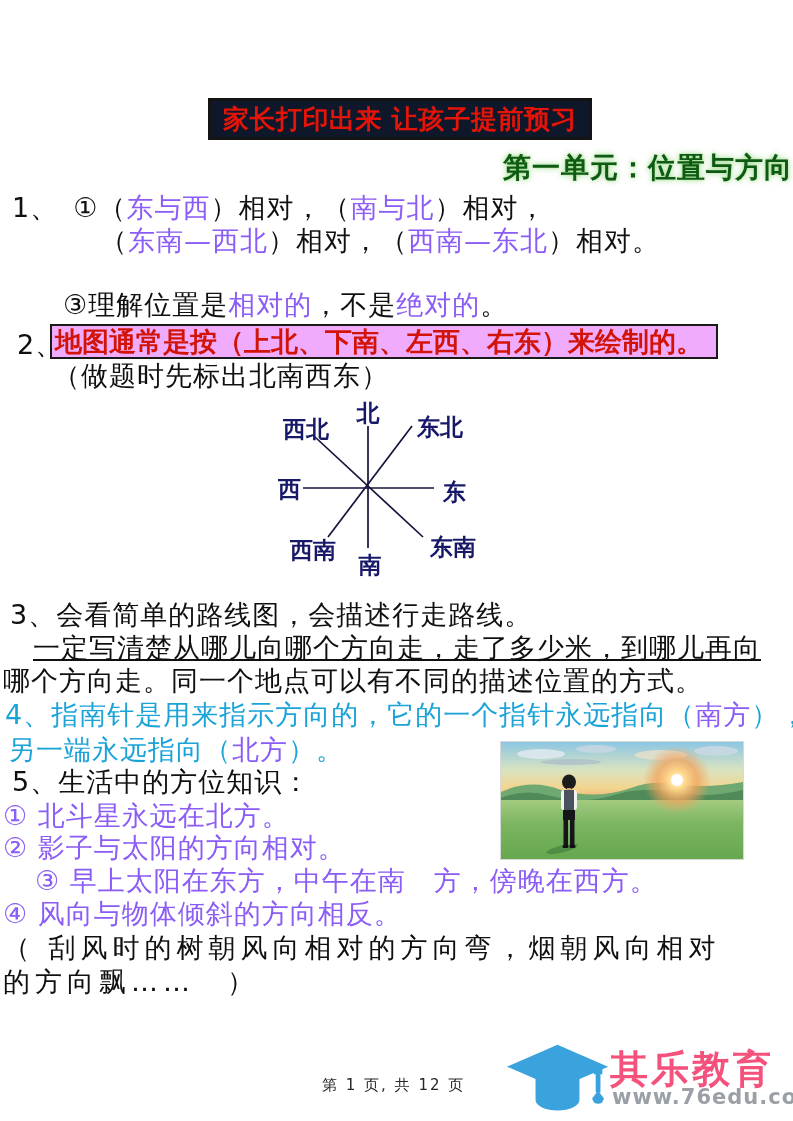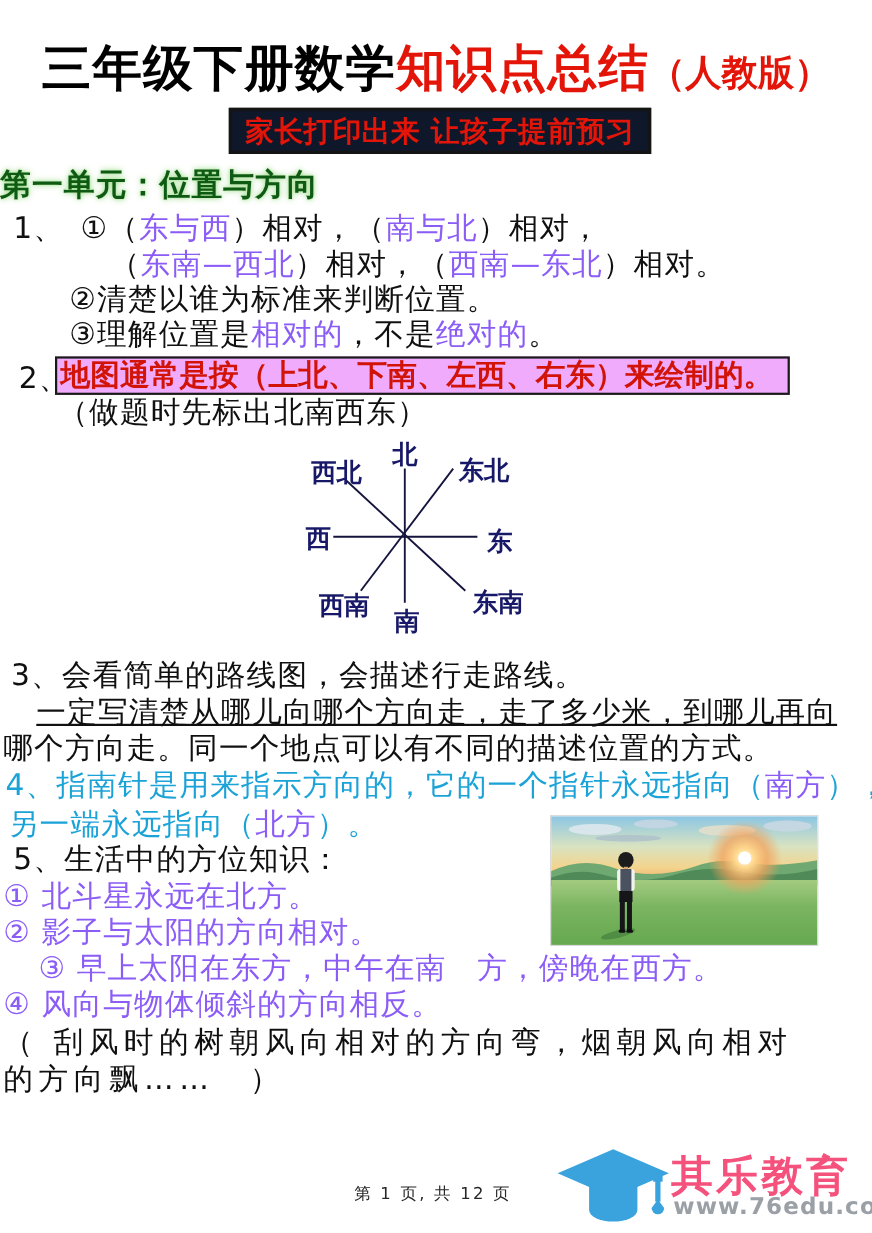--- a/index.html
+++ b/index.html
@@ -12,21 +12,21 @@
   .t-black{font-size:45px;color:#000;letter-spacing:1px;}
   .t-red{font-size:45px;color:#e31408;letter-spacing:1px;}
   .t-ed{font-size:33px;color:#e31408;letter-spacing:0;}
 
   
   .banner{position:absolute;left:208px;top:98px;width:384px;height:42px;background:#0f172a;
           border:3px solid #141414;box-sizing:border-box;display:flex;align-items:center;justify-content:center;}
   .banner span{color:#e31408;font-weight:bold;font-size:26px;letter-spacing:0.5px;white-space:nowrap;}
 
   
-  .section-heading{position:absolute;top:149px;left:0;width:100%;text-align:left;
+  .section-heading{position:absolute;top:149px;left:0;width:100%;text-align:right;
                    font-size:28px;font-weight:bold;color:#0e5a14;
                    text-shadow:0 0 6px #8ed47c,0 0 2px #bdeca2;letter-spacing:1px;}
 
   
   .ln{position:absolute;font-size:27px;line-height:30px;white-space:nowrap;letter-spacing:1px;}
   .r{color:#8b5cf6;}
   .b{color:#1ba3d8;}
   .sp{letter-spacing:5px;}
   .g15{display:inline-block;width:15px;}
 
@@ -53,33 +53,31 @@
   .logo-name{position:absolute;left:610px;top:1044px;font-size:38px;font-weight:bold;
              color:#f4527c;letter-spacing:3px;white-space:nowrap;}
   .logo-url{position:absolute;left:612px;top:1085px;font-size:21px;font-weight:bold;
             color:#9aa0a6;letter-spacing:1px;white-space:nowrap;}
 </style>
 </head>
 <body>
 
 <div class="page">
 
-  <div class="doc-title"><span class="t-black">三年级下册数学</span><span class="t-red">知识点总结</span><span class="t-ed">（人教版）</span></div>
 
   <div class="banner">
     <span>家长打印出来 让孩子提前预习</span>
   </div>
 
   <div class="section-heading">第一单元：位置与方向</div>
 
   <div class="ln" style="left:12px;top:193px;"><span>1、</span><span class="g15"></span><span>①（</span><span class="r">东与西</span><span>）相对，（</span><span class="r">南与北</span><span>）相对，</span></div>
 
   <div class="ln" style="left:100px;top:226px;"><span>（</span><span class="r">东南—西北</span><span>）相对，（</span><span class="r">西南—东北</span><span>）相对。</span></div>
 
-  <div class="ln" style="left:63px;top:258px;">②清楚以谁为标准来判断位置。</div>
 
   <div class="ln" style="left:63px;top:290px;"><span>③理解位置是</span><span class="r">相对的</span><span>，不是</span><span class="r">绝对的</span><span>。</span></div>
 
   <div class="ln" style="left:17px;top:330px;">2、</div>
   <div class="hl-box">
     <span>地图通常是按（上北、下南、左西、右东）来绘制的。</span>
   </div>
   <div class="ln" style="left:53px;top:361px;">（做题时先标出北南西东）</div>
 
   <svg class="compass" width="220" height="185" viewBox="0 0 220 185">

